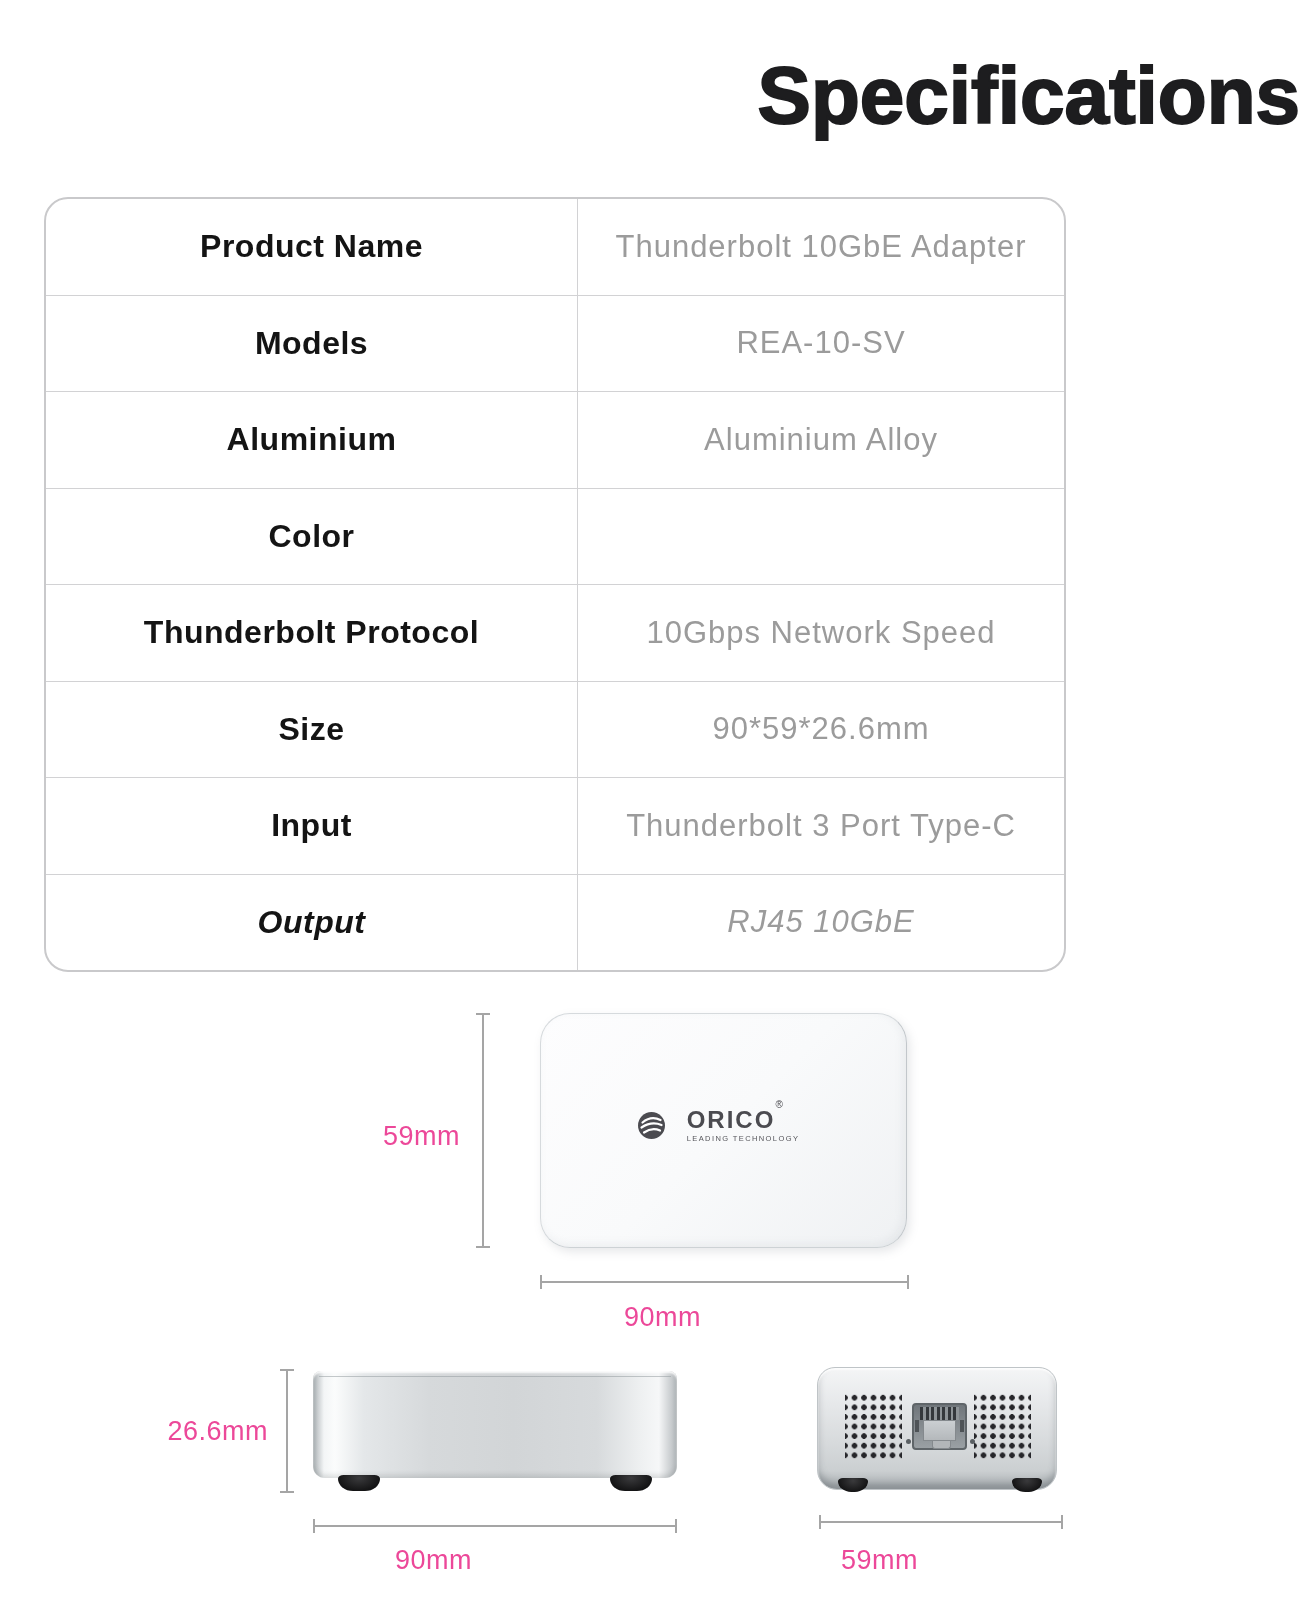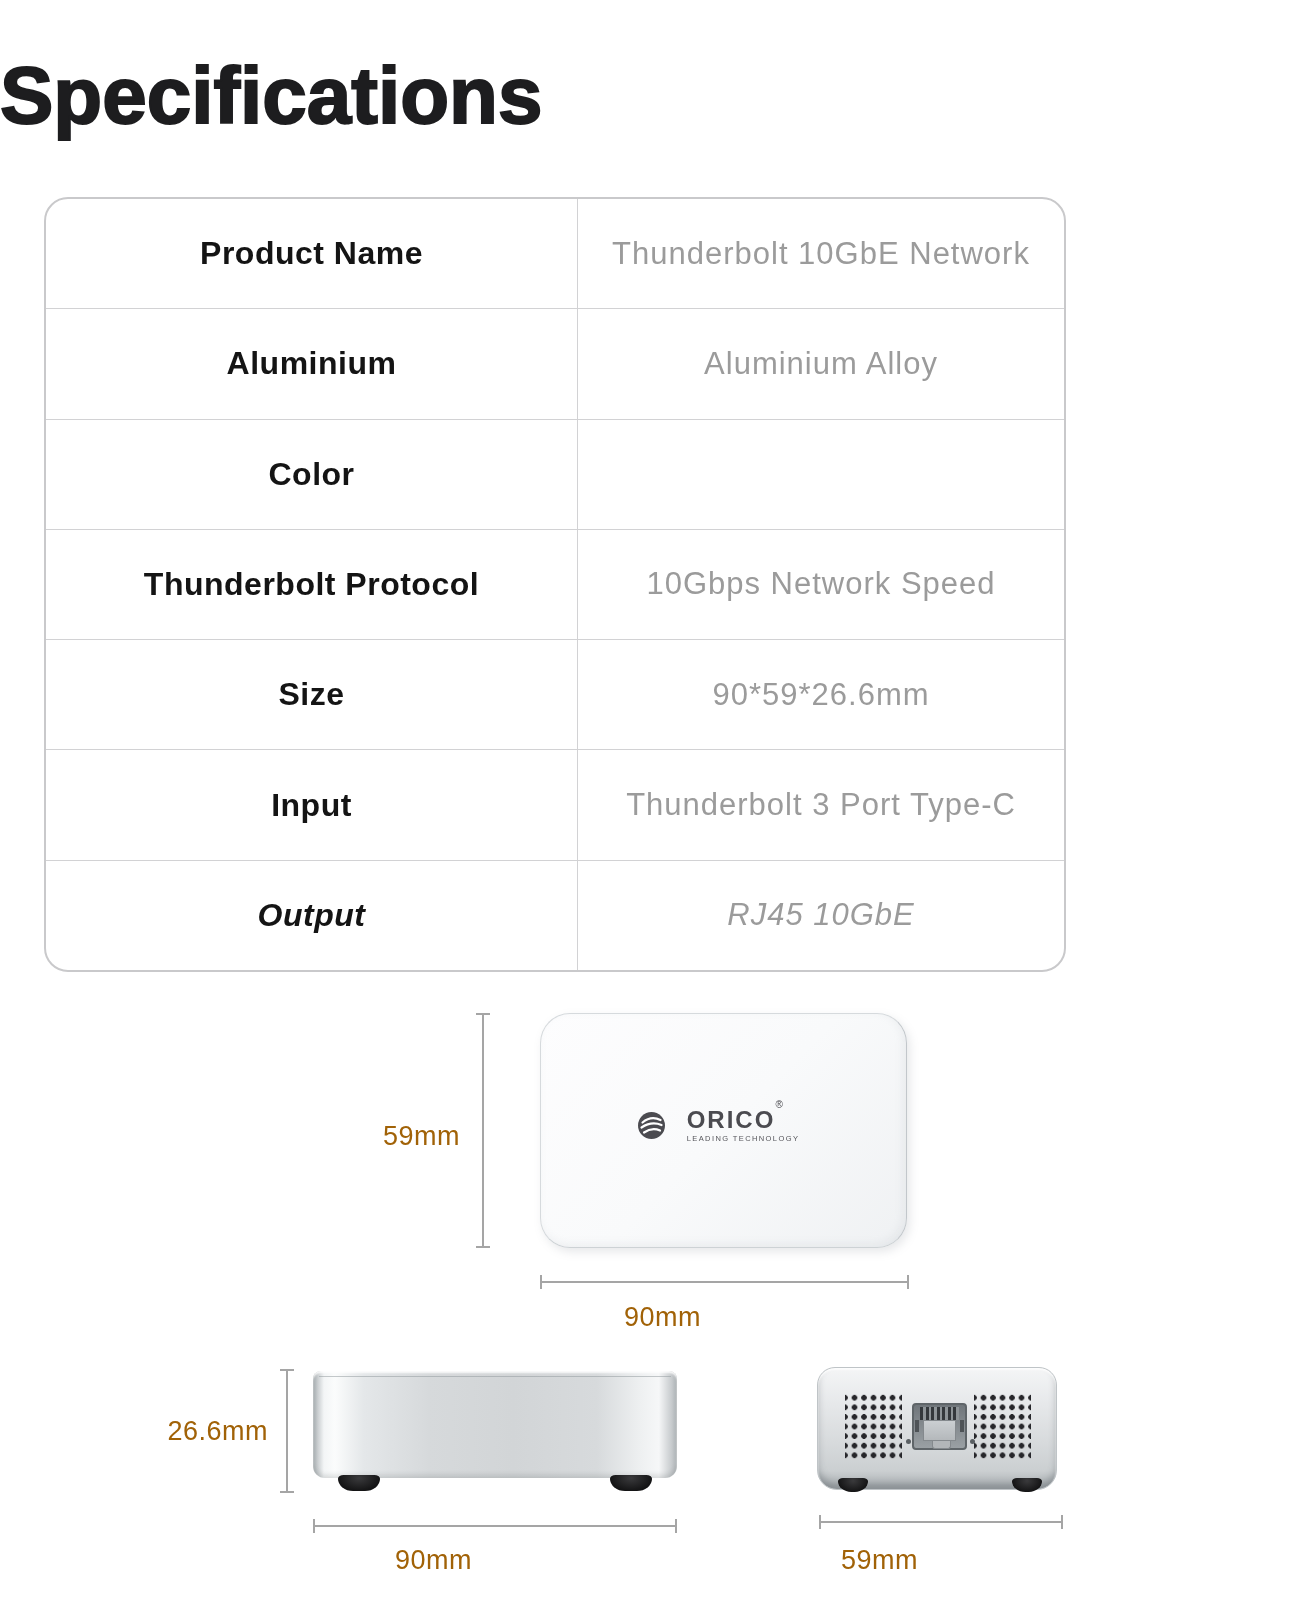--- a/index.html
+++ b/index.html
@@ -2,21 +2,21 @@
 <html><head>
 <meta charset="utf-8">
 <style>
   html,body{margin:0;padding:0;background:#ffffff;}
   #page{
     position:relative;width:1300px;height:1600px;background:#ffffff;
     font-family:"Liberation Sans", sans-serif;overflow:hidden;
   }
   
   .page-title{
-    position:absolute;left:0;right:0;top:50px;text-align:left;
+    position:absolute;left:0;right:0;top:50px;text-align:right;
     font-size:80px;font-weight:700;color:#1d1d1f;letter-spacing:0px;
     -webkit-text-stroke:2px #1d1d1f;
   }
   
   .spec-table{
     position:absolute;left:44px;top:197px;width:1022px;height:775px;
     border:2px solid #c9c9cb;border-radius:24px;display:flex;flex-direction:column;
     overflow:hidden;background:#fff;box-sizing:border-box;
   }
   .spec-row{flex:1;display:flex;border-bottom:1px solid #d2d2d4;}
@@ -33,21 +33,21 @@
   .dim{position:absolute;background:#a5a5a5;}
   .dim-v{width:2px;}
   .dim-v::before,.dim-v::after{content:'';position:absolute;left:-6px;width:14px;height:2px;background:#a5a5a5;}
   .dim-v::before{top:0;}
   .dim-v::after{bottom:0;}
   .dim-h{height:2px;}
   .dim-h::before,.dim-h::after{content:'';position:absolute;top:-6px;width:2px;height:14px;background:#a5a5a5;}
   .dim-h::before{left:0;}
   .dim-h::after{right:0;}
   .dim-label{
-    position:absolute;font-size:27px;color:#a16207;letter-spacing:.5px;white-space:nowrap;
+    position:absolute;font-size:27px;color:#ec4899;letter-spacing:.5px;white-space:nowrap;
   }
   .ta-r{text-align:right;}
   .ta-c{text-align:left;}
   
   .device-top{
     position:absolute;left:540px;top:1013px;width:367px;height:235px;
     background:linear-gradient(135deg,#fdfdfe 0%,#f9fafb 50%,#eff1f3 100%);
     border:1px solid #d6dadd;border-right-color:#c2c7cb;border-bottom-color:#cdd2d5;
     border-radius:30px;box-sizing:border-box;
     box-shadow:3px 4px 10px rgba(120,130,140,.18), inset -3px -3px 8px rgba(160,170,180,.14);
@@ -115,21 +115,25 @@
 </head>
 <body>
 
 <div id="page">
 
   <div class="page-title">Specifications</div>
 
   <div class="spec-table">
     <div class="spec-row">
       <div class="cell-label">Product Name</div>
-      <div class="cell-value">Thunderbolt 10GbE Network</div>
+      <div class="cell-value">Thunderbolt 10GbE Adapter</div>
+    </div>
+    <div class="spec-row">
+      <div class="cell-label">Models</div>
+      <div class="cell-value">REA-10-SV</div>
     </div>
     <div class="spec-row">
       <div class="cell-label">Aluminium</div>
       <div class="cell-value">Aluminium Alloy</div>
     </div>
     <div class="spec-row">
       <div class="cell-label">Color</div>
     </div>
     <div class="spec-row">
       <div class="cell-label">Thunderbolt Protocol</div>

